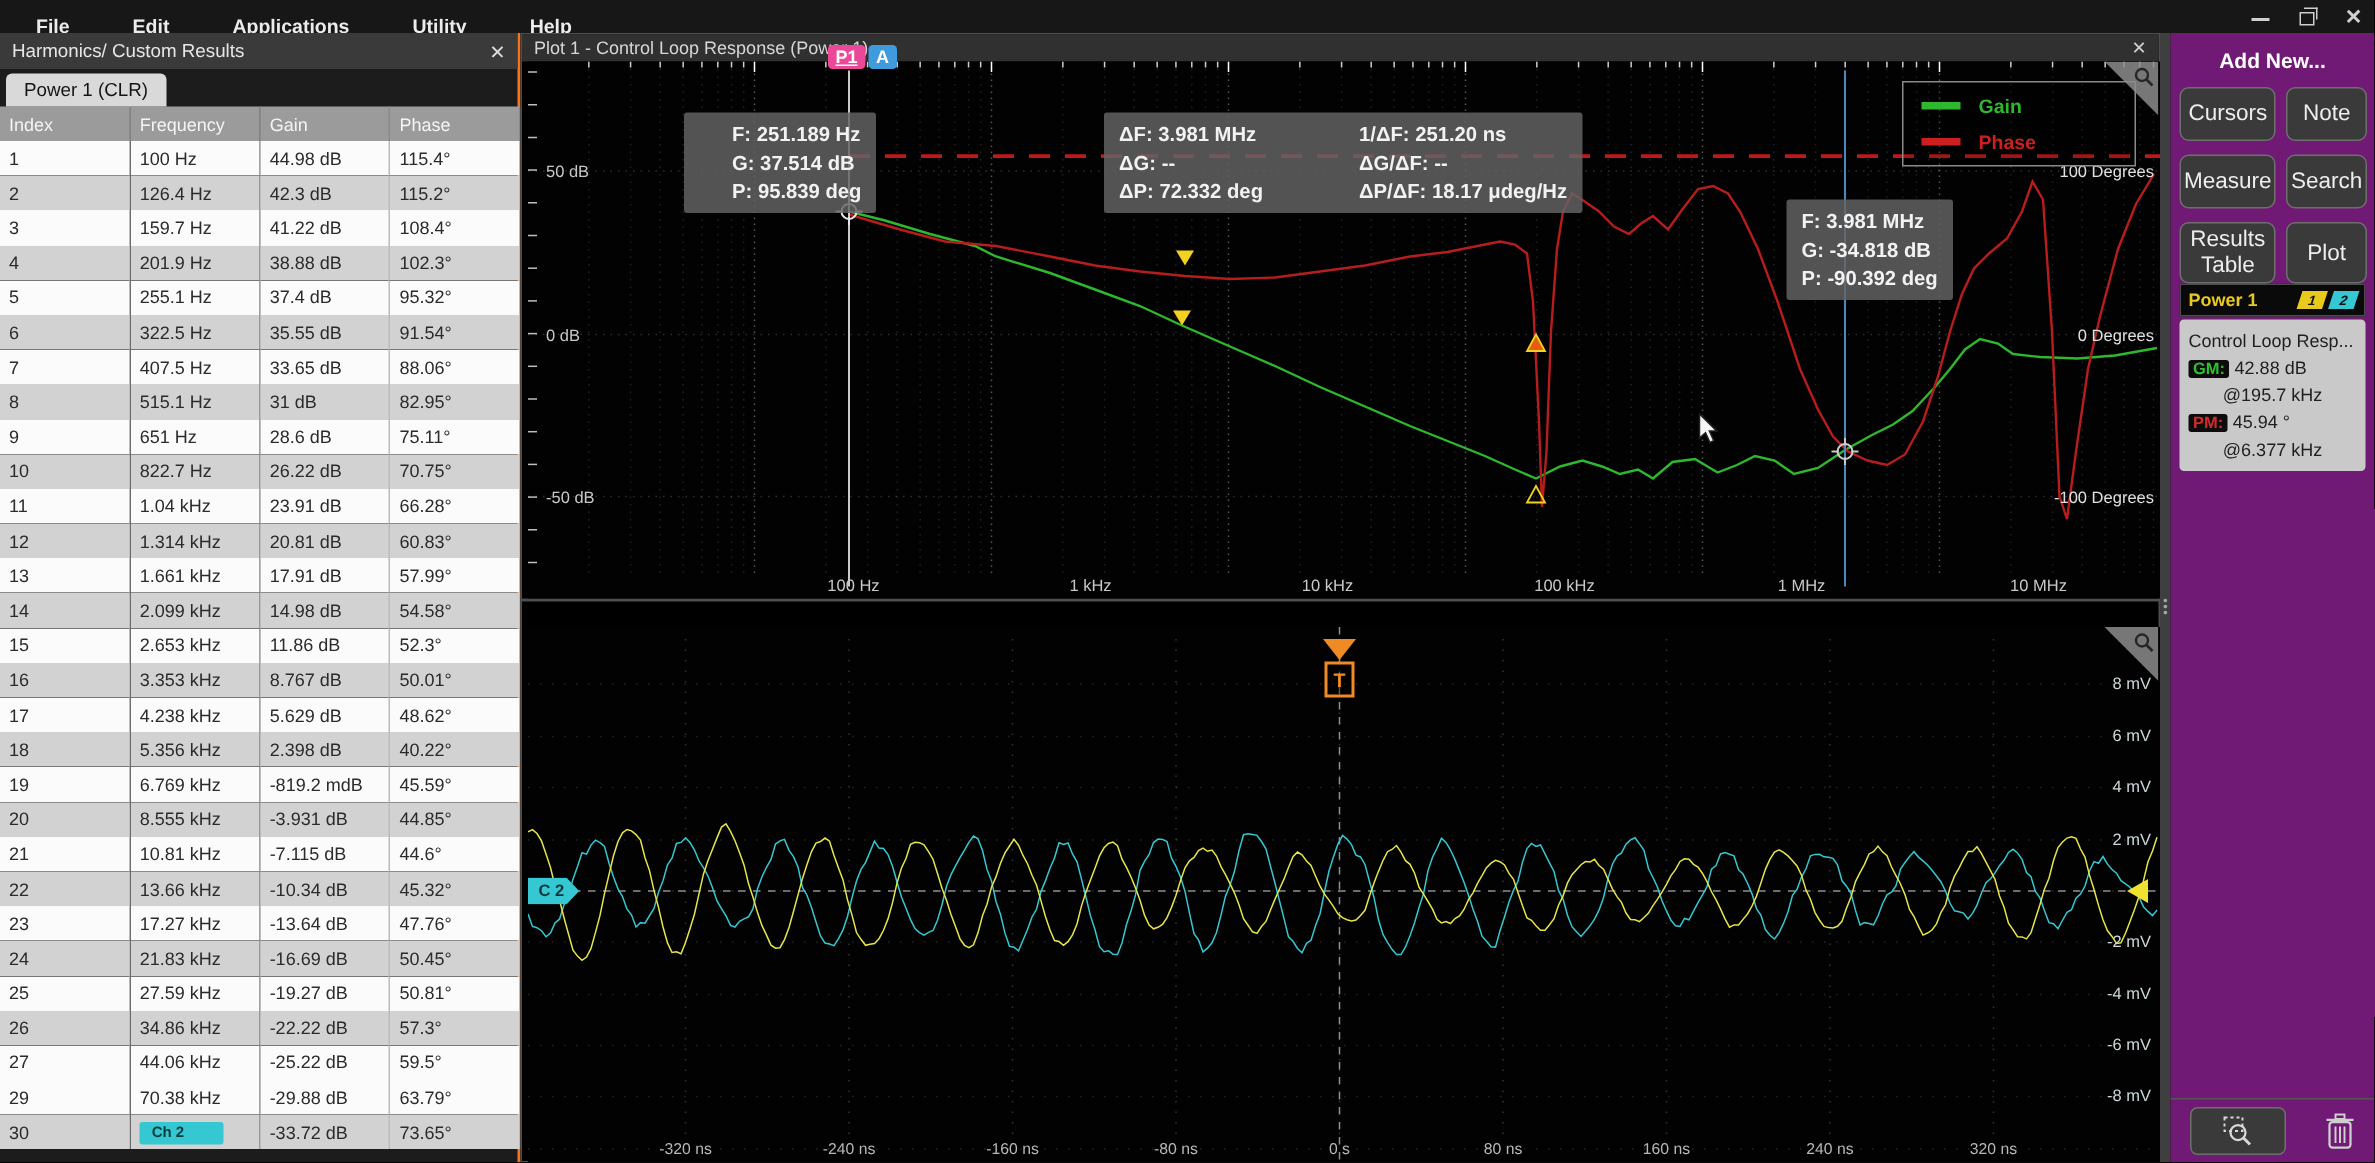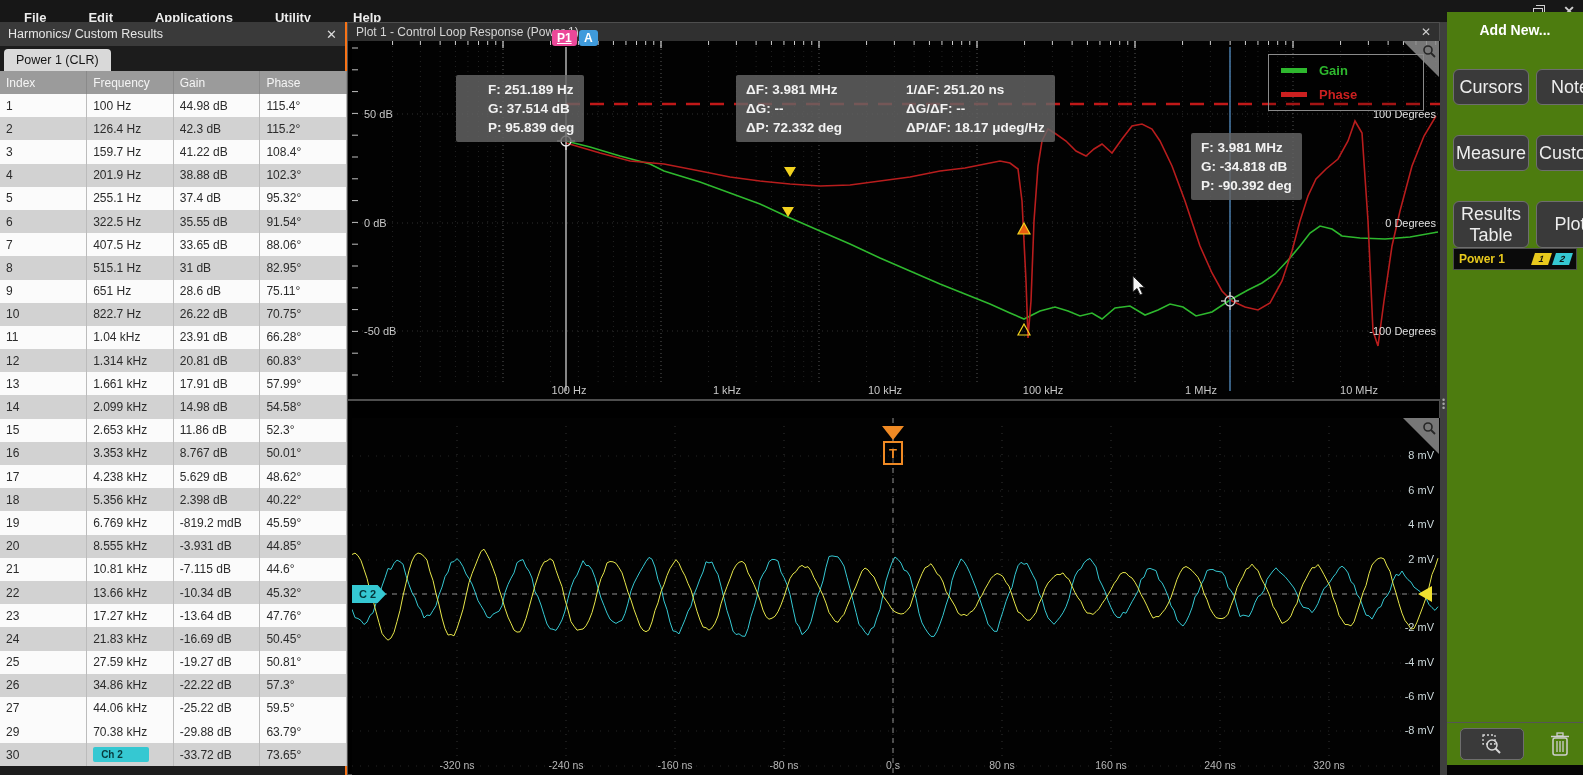--- a/index.html
+++ b/index.html
@@ -55,27 +55,27 @@
   .ov-marker .tri{width:0;height:0;border-left:5px solid transparent;border-right:5px solid transparent;
                   border-top:5px solid #f08a24;margin-left:1px;}
   .ov-marker .box{width:8px;height:8px;border:1.5px solid #f08a24;color:#f08a24;font-size:7px;font-weight:bold;
                   text-align:center;line-height:8px;margin-left:0px;background:#1c1c1c;}
   .c2-badge{position:absolute;z-index:5;background:#35c8d2;color:#05363a;font-size:11px;font-weight:bold;
             padding:3px 10px 3px 7px;clip-path:polygon(0 0,75% 0,100% 50%,75% 100%,0 100%);}
   
   .splitter{position:absolute;left:1440px;top:22px;width:7px;height:753px;background:#3f3f3f;}
   .splitter .dots{position:absolute;top:376px;left:2px;color:#a5a5a5;font-size:9px;line-height:4px;}
   
-  .right-panel{position:absolute;left:1447px;top:12px;width:136px;height:753px;background:#4d7c0f;
+  .right-panel{position:absolute;left:1447px;top:22px;width:136px;height:753px;background:#701a75;
                box-sizing:border-box;padding:6px 6px 0 6px;}
   .rp-title{color:#ffffff;font-size:14px;font-weight:bold;text-align:center;margin:4px 0 10px 0;}
   .rp-grid{display:grid;grid-template-columns:1fr 1fr;gap:9px 7px;}
-  .rp-btn{background:#3a3a3a;border:1px solid #6e6e6e;border-radius:6px;color:#ededed;font-size:18px;
+  .rp-btn{background:#3a3a3a;border:1px solid #6e6e6e;border-radius:6px;color:#ededed;font-size:15px;
           min-height:30px;display:flex;align-items:center;justify-content:center;text-align:center;
-          padding:2px;line-height:1.15;cursor:default;margin-top:21px;}
+          padding:2px;line-height:1.15;cursor:default;}
   .pw-badge{background:#0a0a0a;border:1px solid #4c4c4c;height:20px;display:flex;
             align-items:center;padding:0 5px;gap:4px;}
   .pw-name{color:#e8c91d;font-size:12px;font-weight:bold;flex:1;}
   .chip{display:inline-block;transform:skewX(-18deg);font-size:9px;font-weight:bold;color:#111;
         padding:1px 6px;}
   .chip1{background:#e8c91d;}
   .chip2{background:#35c8d2;}
   .rp-card{background:#c9c9c9;border-radius:3px;margin-top:2px;padding:5px 6px;color:#1f1f1f;font-size:12px;line-height:1.5;}
   .mchip{background:#0c0c0c;font-weight:bold;padding:0 3px;border-radius:2px;font-size:11px;}
   .mchip.gm{color:#2fbf2f;}
@@ -588,29 +588,38 @@
   <div class="splitter">
     <div class="dots">•<br>•<br>•</div>
   </div>
 
   <div class="right-panel">
     <div class="rp-title">Add New...</div>
     <div class="rp-grid" id="rp-buttons">
         <div class="rp-btn">Cursors</div>
         <div class="rp-btn">Note</div>
         <div class="rp-btn">Measure</div>
-        <div class="rp-btn">Custom</div>
+        <div class="rp-btn">Search</div>
         <div class="rp-btn">Results Table</div>
         <div class="rp-btn">Plot</div>
       </div>
 
     <div class="pw-badge">
       <span class="pw-name">Power 1</span>
       <span class="chip chip1">1</span>
       <span class="chip chip2">2</span>
+    </div>
+    <div class="rp-card">
+      <div>Control Loop Resp...</div>
+      <div><span class="mchip gm">GM:</span>
+           <span>42.88 dB</span></div>
+      <div class="freq-sub">@195.7 kHz</div>
+      <div><span class="mchip pm">PM:</span>
+           <span>45.94 °</span></div>
+      <div class="freq-sub">@6.377 kHz</div>
     </div>
 
     <div class="rp-bottom">
       <div class="zoom-btn">
         <svg width="24" height="22" viewBox="0 0 24 22">
           <rect x="3" y="2" width="12" height="9" fill="none" stroke="#d8d8d8" stroke-width="1.3" stroke-dasharray="2 2"></rect>
           <circle cx="12" cy="12" r="5" fill="none" stroke="#d8d8d8" stroke-width="1.5"></circle>
           <line x1="15.5" y1="15.5" x2="20" y2="20" stroke="#d8d8d8" stroke-width="2"></line>
         </svg>
       </div>

